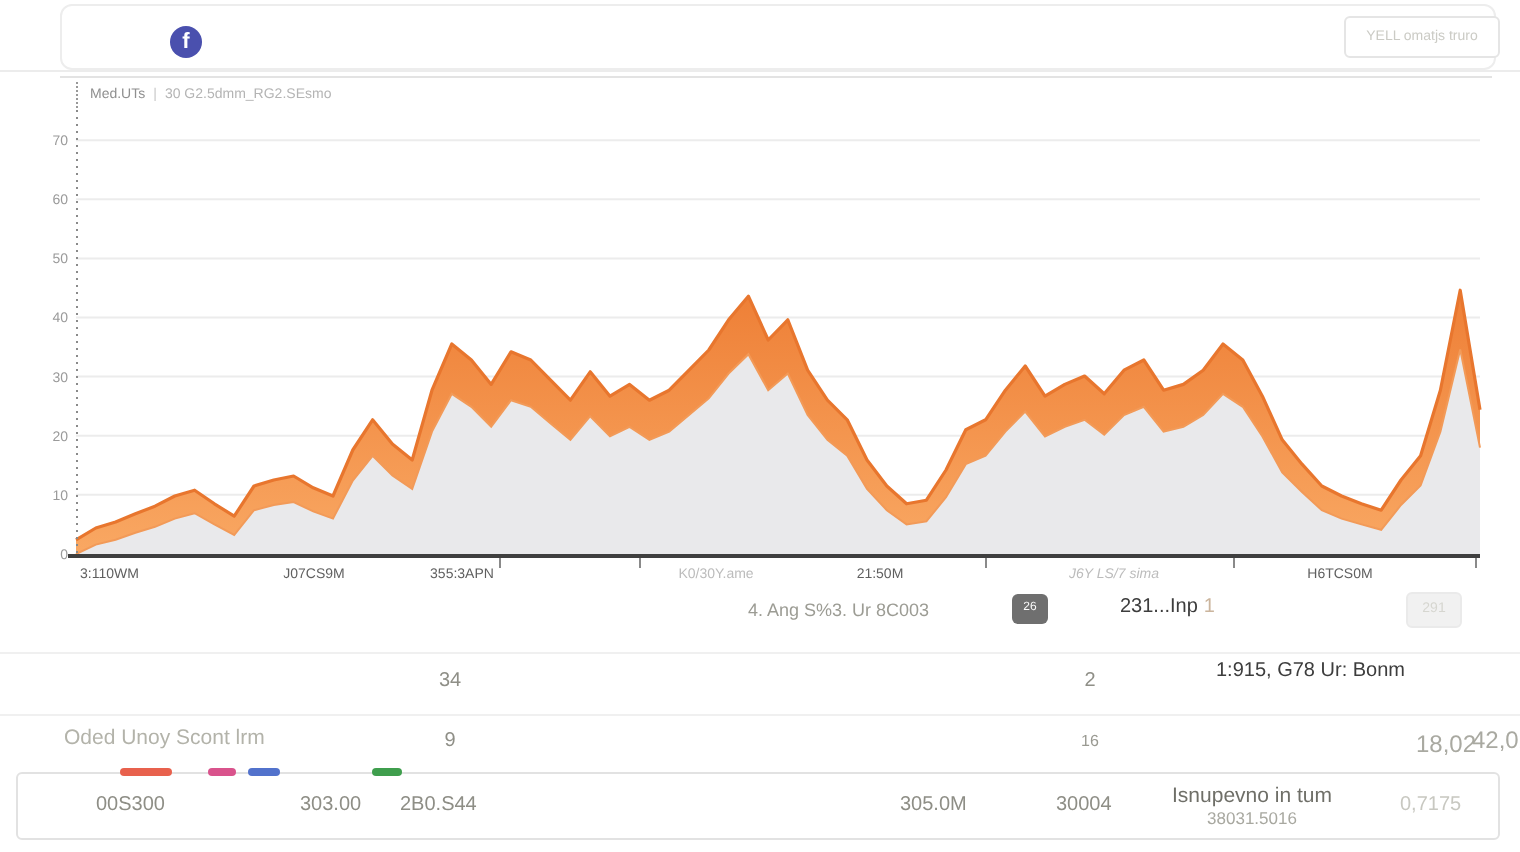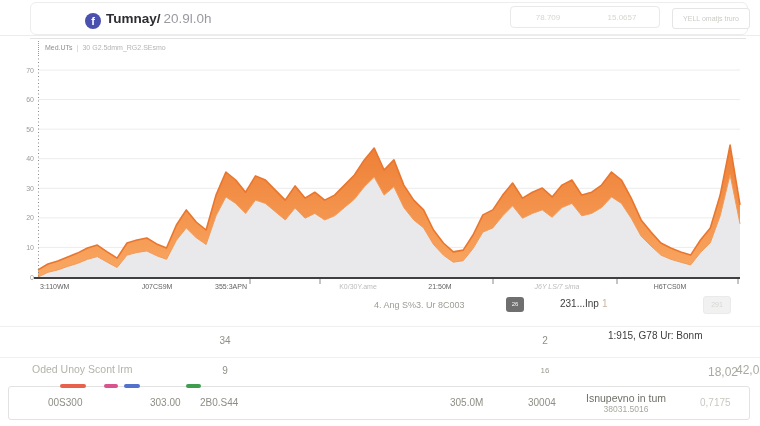--- a/index.html
+++ b/index.html
@@ -50,27 +50,20 @@
   .f-label2{left:578px;top:404px;width:96px;text-align:center;font-size:8.5px;color:#a8a8a0;}
   .f-right{left:700px;top:397px;font-size:10px;color:#c8c8c1;text-align:center;}
 </style>
 </head>
 <body>
 
 <div id="app">
 
   <div class="abs header-card"></div>
   <div class="abs brand-icon">f</div>
-  <div class="abs title-row">
-    <span class="title-bold">Tumnay/</span><span class="title-light">20.9l.0h</span>
-  </div>
-  <div class="abs stat-pill">
-    <span>78.709</span>
-    <span>15.0657</span>
-  </div>
   <div class="abs hdr-btn">YELL omatjs truro</div>
   <div class="abs header-divider"></div>
 
   <div class="abs panel-top-divider"></div>
   <div class="abs meta-row">
     <span>Med.UTs</span><span class="meta-sep">|</span><span class="meta-val">30 G2.5dmm_RG2.SEsmo</span>
   </div>
   <div class="abs axis-stub"></div>
   <svg id="chart-svg" class="abs" width="724" height="237" viewBox="0 0 724 237">
       <defs>

